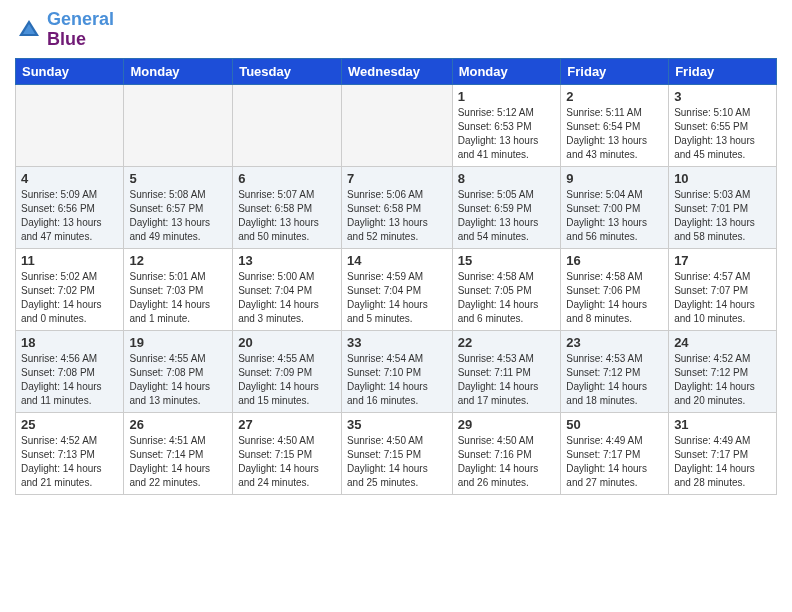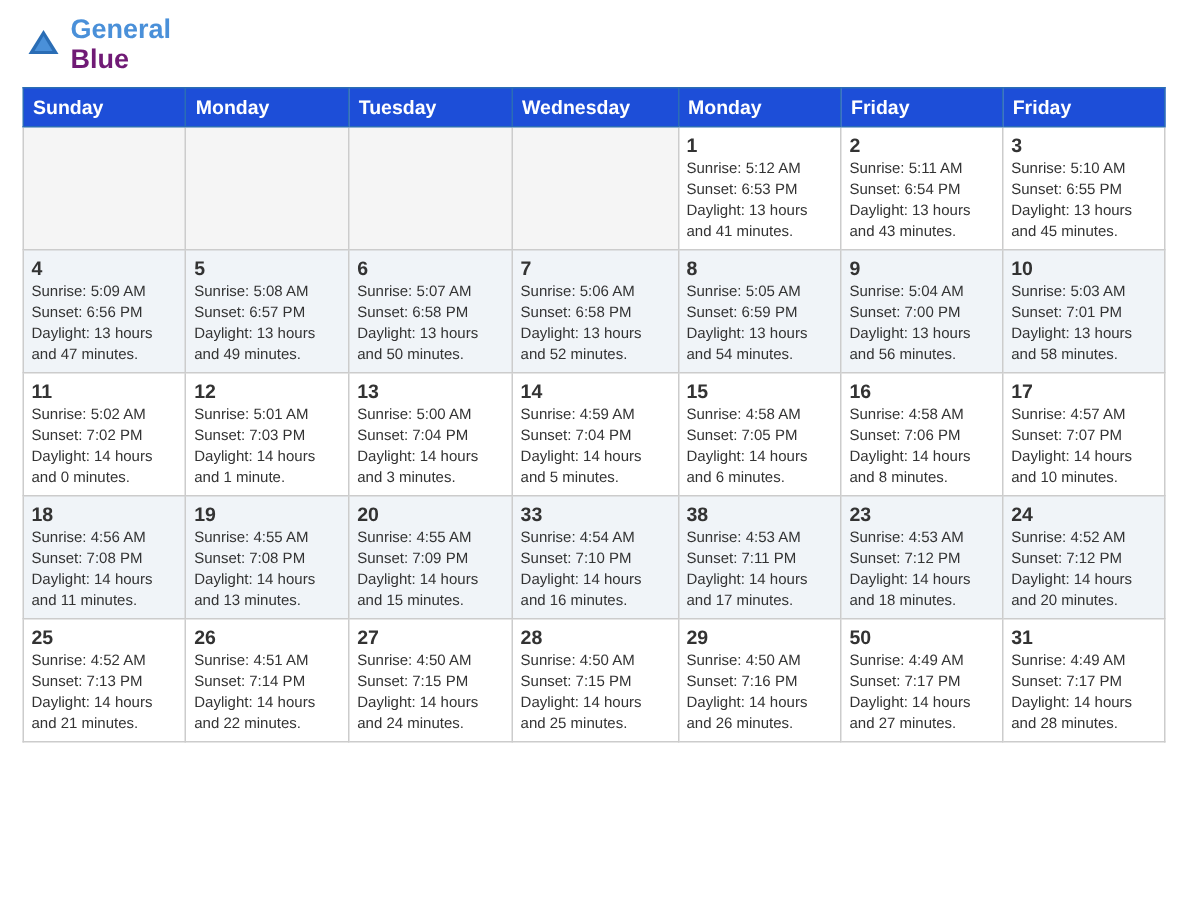--- a/index.html
+++ b/index.html
@@ -146,21 +146,21 @@
           </td>
           <td>
             <div class="day-num">20</div>
             <div class="day-info">Sunrise: 4:55 AM<br>Sunset: 7:09 PM<br>Daylight: 14 hours and 15 minutes.</div>
           </td>
           <td>
             <div class="day-num">33</div>
             <div class="day-info">Sunrise: 4:54 AM<br>Sunset: 7:10 PM<br>Daylight: 14 hours and 16 minutes.</div>
           </td>
           <td>
-            <div class="day-num">38</div>
+            <div class="day-num">22</div>
             <div class="day-info">Sunrise: 4:53 AM<br>Sunset: 7:11 PM<br>Daylight: 14 hours and 17 minutes.</div>
           </td>
           <td>
             <div class="day-num">23</div>
             <div class="day-info">Sunrise: 4:53 AM<br>Sunset: 7:12 PM<br>Daylight: 14 hours and 18 minutes.</div>
           </td>
           <td>
             <div class="day-num">24</div>
             <div class="day-info">Sunrise: 4:52 AM<br>Sunset: 7:12 PM<br>Daylight: 14 hours and 20 minutes.</div>
           </td>
@@ -172,21 +172,21 @@
           </td>
           <td>
             <div class="day-num">26</div>
             <div class="day-info">Sunrise: 4:51 AM<br>Sunset: 7:14 PM<br>Daylight: 14 hours and 22 minutes.</div>
           </td>
           <td>
             <div class="day-num">27</div>
             <div class="day-info">Sunrise: 4:50 AM<br>Sunset: 7:15 PM<br>Daylight: 14 hours and 24 minutes.</div>
           </td>
           <td>
-            <div class="day-num">28</div>
+            <div class="day-num">35</div>
             <div class="day-info">Sunrise: 4:50 AM<br>Sunset: 7:15 PM<br>Daylight: 14 hours and 25 minutes.</div>
           </td>
           <td>
             <div class="day-num">29</div>
             <div class="day-info">Sunrise: 4:50 AM<br>Sunset: 7:16 PM<br>Daylight: 14 hours and 26 minutes.</div>
           </td>
           <td>
             <div class="day-num">50</div>
             <div class="day-info">Sunrise: 4:49 AM<br>Sunset: 7:17 PM<br>Daylight: 14 hours and 27 minutes.</div>
           </td>

